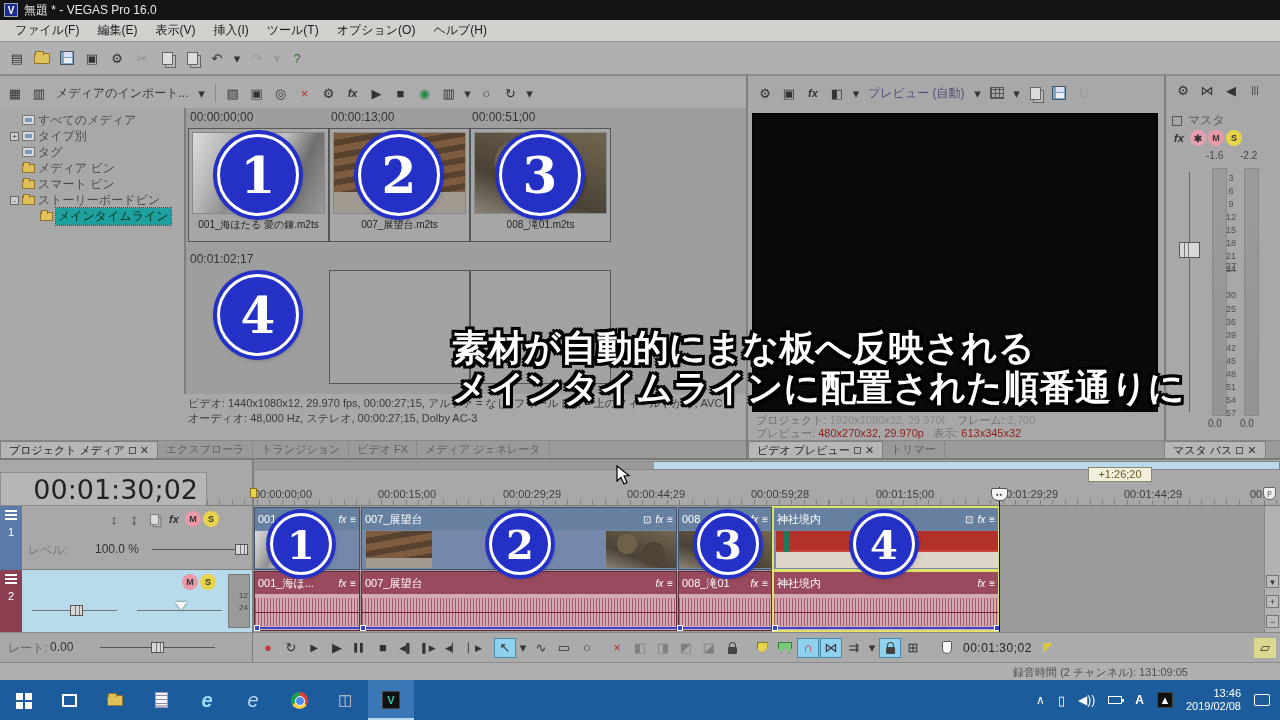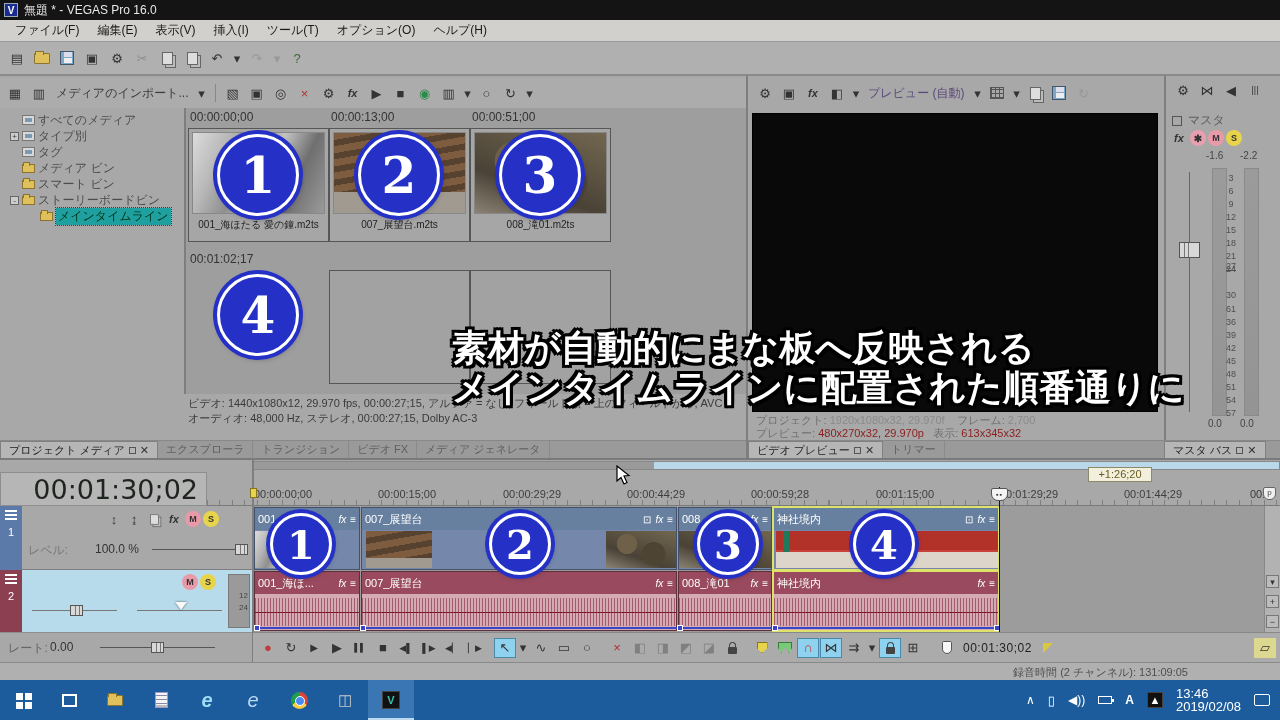--- a/index.html
+++ b/index.html
@@ -129,21 +129,21 @@
 .start{width:7px;height:7px;background:#fff;box-shadow:9px 0 0 #fff,0 9px 0 #fff,9px 9px 0 #fff;margin:-8px 0 0 -8px}
 .tview{width:15px;height:13px;border:2px solid #fff}
 .chrome{width:17px;height:17px;border-radius:50%;background:conic-gradient(#dd4437 0 120deg,#ffcd40 120deg 240deg,#1ea04a 240deg 360deg);position:relative}
 .chrome:after{content:"";position:absolute;left:4.5px;top:4.5px;width:8px;height:8px;border-radius:50%;background:#4a8af4;border:1.5px solid #fff}
 .notepad{width:13px;height:16px;background:#f4f4f4;border:1px solid #99c;box-shadow:inset 0 -2px 0 #bbb;background-image:repeating-linear-gradient(0deg,rgba(0,0,0,0) 0 3px,#88a 3px 4px)}
 .vegasq{width:18px;height:18px;background:#111;display:flex;align-items:center;justify-content:center;color:#35c3b0;font-weight:bold;font-size:11px;border:1px solid #444}
 .tray{margin-left:auto;display:flex;align-items:center;gap:13px;padding-right:10px;color:#fff}
 .batt{width:14px;height:8px;border:1.5px solid #fff;position:relative}
 .batt:after{content:"";position:absolute;right:-3px;top:1.5px;width:2px;height:3px;background:#fff}
 .bubble{width:16px;height:12px;border:1.5px solid #fff;border-radius:2px}
-.clockbox{text-align:left;font-size:13px;line-height:13px}
+.clockbox{text-align:right;font-size:11px;line-height:13px}
 .msbtn{position:absolute;left:1266px;width:13px;height:13px;background:#bcbcbc;border:1px solid #777;font-size:9px;display:flex;align-items:center;justify-content:center;color:#333}
 </style>
 </head>
 <body>
 
 <div id="screen">
 
   <div id="titlebar" class="abs">
     <span class="appicon">
         <span>V</span>
@@ -465,21 +465,21 @@
         <span class="mscale" style="left: 54px; top: 97px;">3</span>
         <span class="mscale" style="left: 54px; top: 110.05px;">6</span>
         <span class="mscale" style="left: 54px; top: 123.1px;">9</span>
         <span class="mscale" style="left: 54px; top: 136.15px;">12</span>
         <span class="mscale" style="left: 54px; top: 149.2px;">15</span>
         <span class="mscale" style="left: 54px; top: 162.25px;">18</span>
         <span class="mscale" style="left: 54px; top: 175.3px;">21</span>
         <span class="mscale" style="left: 54px; top: 188.35px;">24</span>
         <span class="mscale" style="left: 54px; top: 185px; text-decoration: underline;">27</span>
         <span class="mscale" style="left: 54px; top: 214.45px;">30</span>
-        <span class="mscale" style="left: 54px; top: 227.5px;">61</span>
+        <span class="mscale" style="left: 54px; top: 227.5px;">25</span>
         <span class="mscale" style="left: 54px; top: 240.55px;">36</span>
         <span class="mscale" style="left: 54px; top: 253.6px;">39</span>
         <span class="mscale" style="left: 54px; top: 266.65px;">42</span>
         <span class="mscale" style="left: 54px; top: 279.7px;">45</span>
         <span class="mscale" style="left: 54px; top: 292.75px;">48</span>
         <span class="mscale" style="left: 54px; top: 305.8px;">51</span>
         <span class="mscale" style="left: 54px; top: 318.85px;">54</span>
         <span class="mscale" style="left: 54px; top: 331.9px;">57</span>
       </div>
     <div class="abs" style="left:23px;top:96px;width:1px;height:240px;background:#666"></div>

